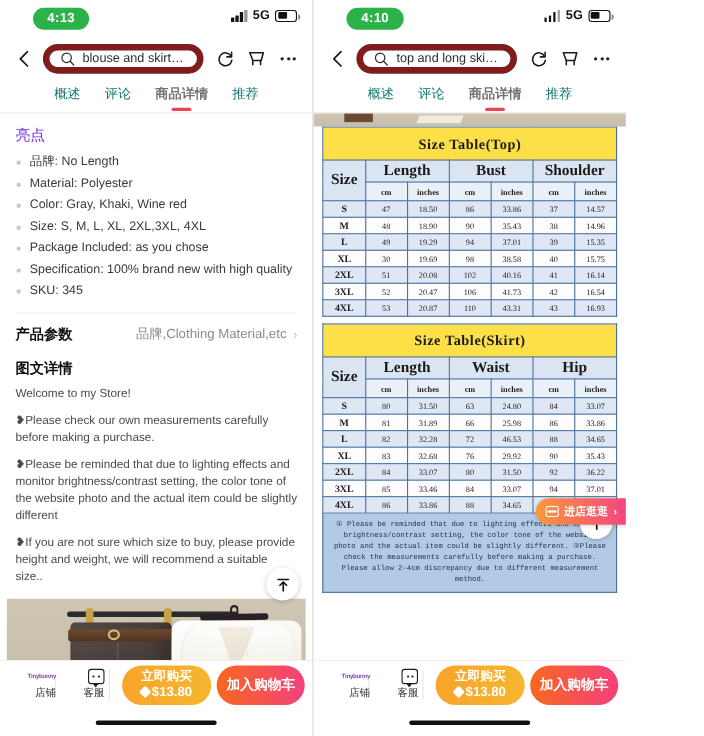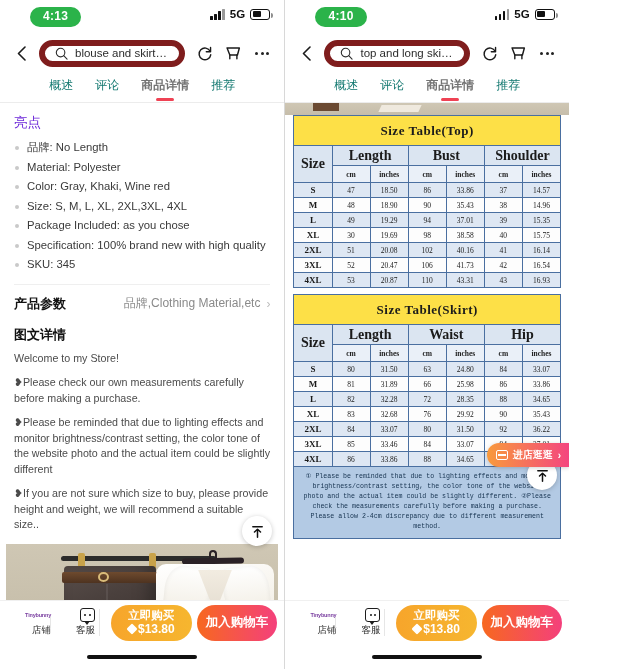--- a/index.html
+++ b/index.html
@@ -215,21 +215,21 @@
   table.sz tbody tr.odd td { background: #dee7f3; }
   table.sz tbody tr.even td { background: #fdfdfd; }
   .note {
     background: #b3cae4; border: 1px solid #4a6fa0; border-top: none;
     color: #15324f; font-size: 6.6px; line-height: 10px; text-align: center;
     padding: 5px 8px 6px; font-family: "Liberation Mono", monospace;
   }
   .tbl-gap { height: 6px; }
 
   .shop-float {
-    position: absolute; right: 0; top: 340px; z-index: 15;
+    position: absolute; right: 0; top: 350px; z-index: 15;
     background: linear-gradient(90deg,#f89a3c,#f4457f);
     color: #fff; font-size: 10px; font-weight: 700;
     border-radius: 14px 0 0 14px; padding: 5px 8px 5px 9px;
     display: flex; align-items: center; gap: 5px;
     box-shadow: 0 1px 4px rgba(0,0,0,.18);
   }
   .shop-float .bag { width: 12px; height: 10px; border: 1.5px solid #fff; border-radius: 2px; position: relative; }
   .shop-float .bag::after{content:"";position:absolute;left:1px;right:1px;top:3px;height:1.5px;background:#fff;}
 </style>
 </head>
@@ -573,21 +573,21 @@
               <td>66</td>
               <td>25.98</td>
               <td>86</td>
               <td>33.86</td>
             </tr>
             <tr class="odd">
               <td class="sz-name">L</td>
               <td>82</td>
               <td>32.28</td>
               <td>72</td>
-              <td>28.35</td>
+              <td>46.53</td>
               <td>88</td>
               <td>34.65</td>
             </tr>
             <tr class="even">
               <td class="sz-name">XL</td>
               <td>83</td>
               <td>32.68</td>
               <td>76</td>
               <td>29.92</td>
               <td>90</td>

